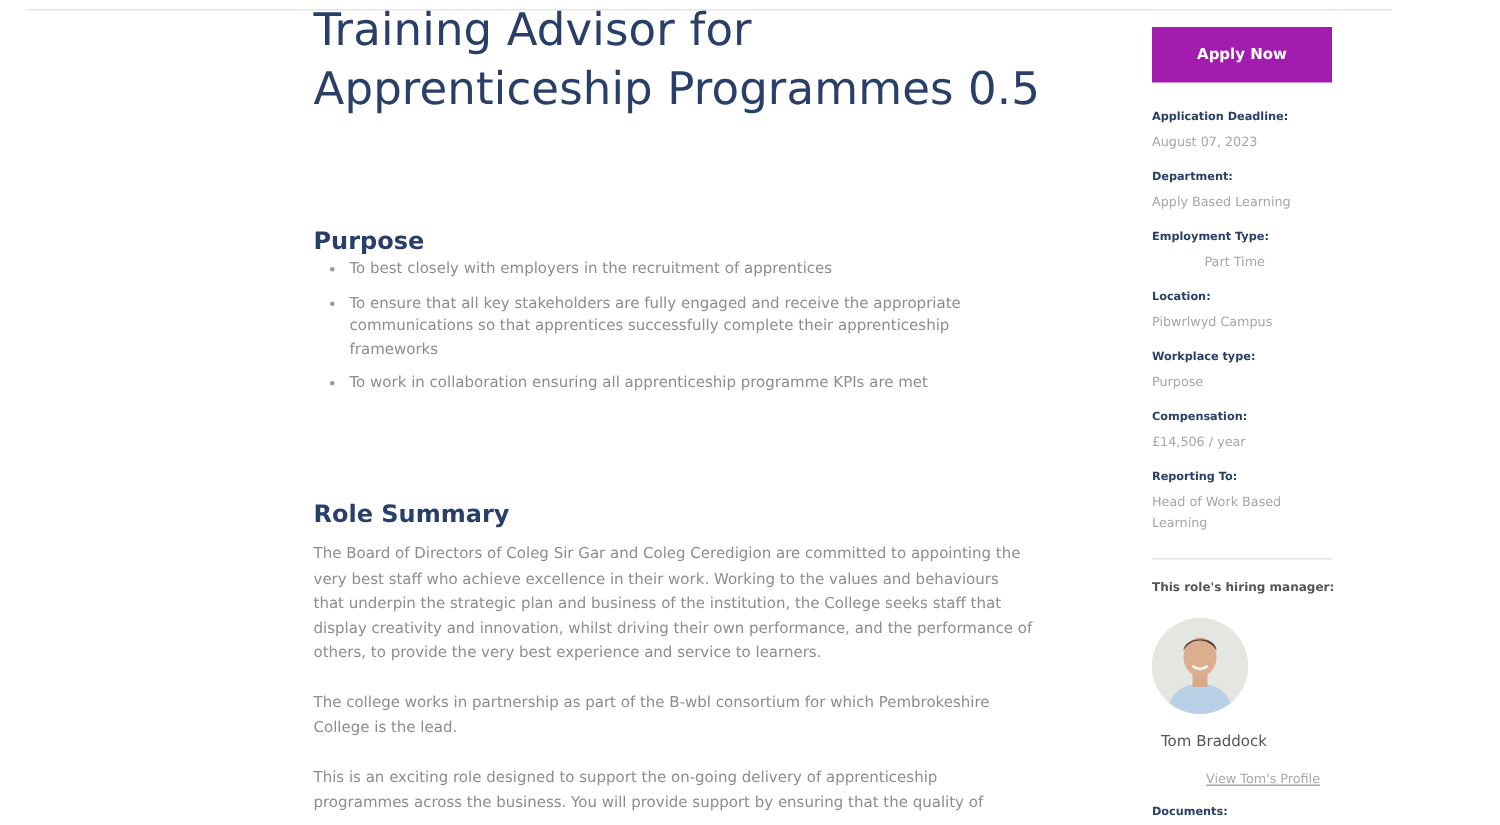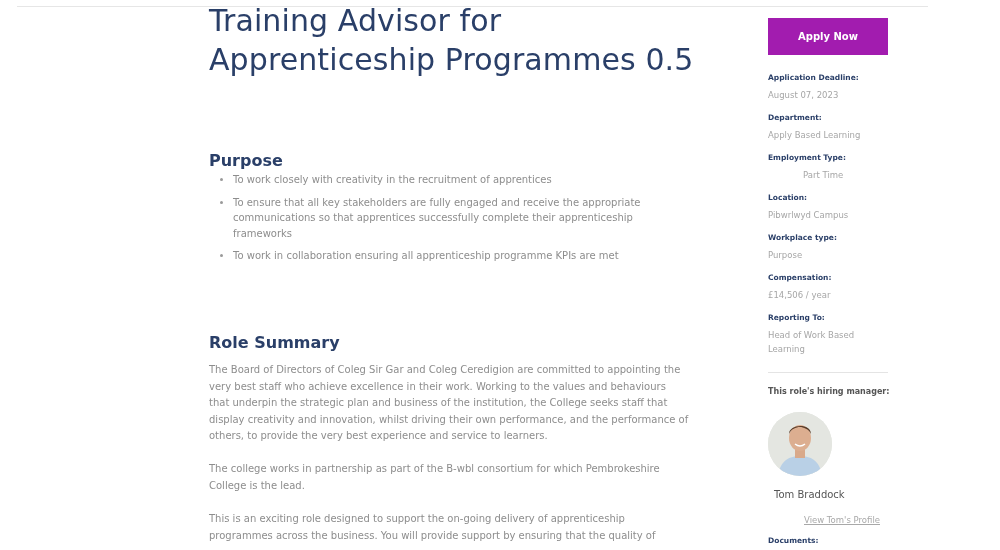--- a/index.html
+++ b/index.html
@@ -44,21 +44,21 @@
 </head>
 <body>
 
 <div class="topline"></div>
 
 <div class="main">
   <h1 class="title">Training Advisor for Apprenticeship Programmes 0.5</h1>
 
   <div class="h-section" style="top:151px;">Purpose</div>
   <ul class="bullets">
-    <li>To work closely with creativity in the recruitment of apprentices</li>
+    <li>To best closely with employers in the recruitment of apprentices</li>
     <li>To ensure that all key stakeholders are fully engaged and receive the appropriate communications so that apprentices successfully complete their apprenticeship frameworks</li>
     <li>To work in collaboration ensuring all apprenticeship programme KPIs are met</li>
   </ul>
 
   <div class="h-section" style="top:333px;">Role Summary</div>
   <p class="para" style="top:362px;">The Board of Directors of Coleg Sir Gar and Coleg Ceredigion are committed to appointing the very best staff who achieve excellence in their work. Working to the values and behaviours that underpin the strategic plan and business of the institution, the College seeks staff that display creativity and innovation, whilst driving their own performance, and the performance of others, to provide the very best experience and service to learners.</p>
   <p class="para" style="top:461px;">The college works in partnership as part of the B-wbl consortium for which Pembrokeshire College is the lead.</p>
   <p class="para" style="top:511px;">This is an exciting role designed to support the on-going delivery of apprenticeship programmes across the business. You will provide support by ensuring that the quality of</p>
 </div>
 

